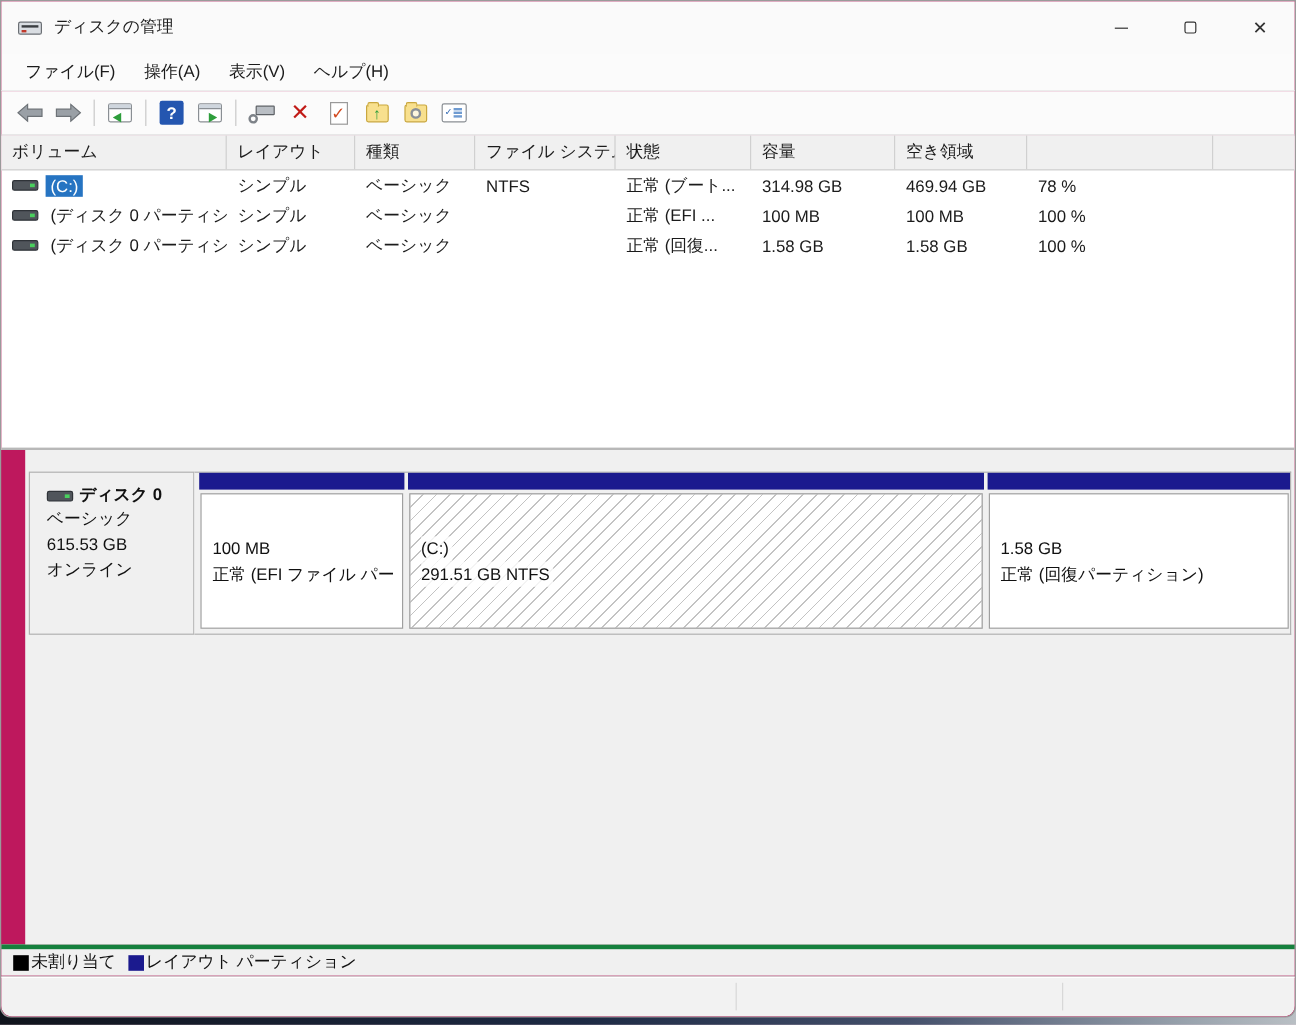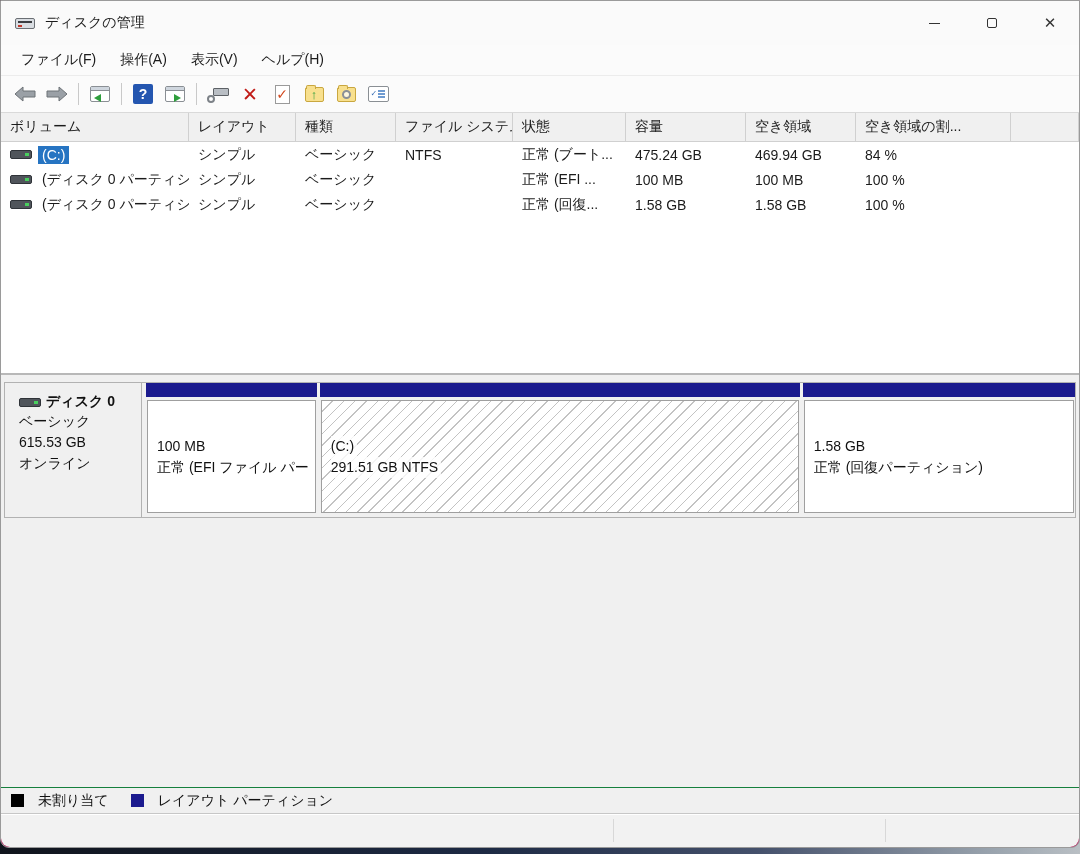--- a/index.html
+++ b/index.html
@@ -55,21 +55,21 @@
   .vl-header{ height:29px; background:#f0f0f0; border-bottom:1px solid #d0d0d0; }
   .vl-header .hcell{ font-size:14px; color:#1b1b1b; display:flex; align-items:center; padding-left:9px; border-right:1px solid #d0d0d0; overflow:hidden; white-space:nowrap; }
   .vl-row{ height:25px; }
   .vl-row .cell{ font-size:14px; color:#1b1b1b; display:flex; align-items:center; padding-left:9px; overflow:hidden; white-space:nowrap; }
   .vol-cell{ gap:6px; }
   .drive-ic{ flex:0 0 auto; position:relative; width:22px; height:9px; background:#50555b; border-radius:2px; border:1px solid #2f3338; }
   .drive-ic::after{ content:""; position:absolute; right:2px; top:2px; width:4px; height:3px; background:#49d05e; }
   .vol-label{ padding:1px 4px; }
   .vol-label.selected{ background:#2674c2; color:#fff; }
   
-  .graph-pane{ flex:1 1 auto; background:#f0f0f0; padding-top:7px; position:relative; overflow:hidden; }
+  .graph-pane{ flex:1 1 auto; background:#f0f0f0; padding-top:18px; position:relative; overflow:hidden;margin-left:20px; }
   .disk-band{ display:flex; height:136px; margin:0 3px; }
   .disk-band + .disk-band{ margin-top:1px; }
   .disk-head{ flex:0 0 138px; background:#f0f0f0; border:1px solid #b2b2b2; padding:10px 10px 0 14px; }
   .disk-head .dh-title{ display:flex; align-items:center; gap:5px; font-size:14px; font-weight:bold; color:#111; }
   .disk-head .dh-line{ font-size:14px; color:#111; line-height:21px; }
   .cd-ic{ position:relative; width:22px; height:14px; }
   .cd-ic .base{ position:absolute; left:0; bottom:0; width:20px; height:7px; background:#6d7277; border-radius:1px; }
   .cd-ic .disc{ position:absolute; left:5px; top:0; width:11px; height:11px; border-radius:50%; background:#cfd4d9; border:1px solid #8a8f94; }
   .cd-ic .hole{ position:absolute; left:9px; top:4px; width:3px; height:3px; border-radius:50%; background:#6d7277; }
   .cd-ic .led2{ position:absolute; left:2px; bottom:2px; width:4px; height:2px; background:#49d05e; }
@@ -78,21 +78,21 @@
   .partition{ display:flex; flex-direction:column; }
   .ptn-efi{ flex:0 0 165px; }
   .ptn-c{ flex:0 0 480px; }
   .ptn-rec{ flex:1 1 auto; }
   .ptn-bar{ height:14px; flex:0 0 auto; }
   .ptn-body{ flex:1 1 auto; margin:3px 1px 4px 1px; border:1px solid #9f9f9f; background:#fff; padding:6px 6px 6px 9px; display:flex; flex-direction:column; justify-content:center; overflow:hidden; }
   .ptn-body.hatched{ background:repeating-linear-gradient(135deg,#ffffff 0px,#ffffff 7px,#c3c3c3 7px,#c3c3c3 8px); }
   .ptn-line{ font-size:14px; line-height:21px; color:#111; white-space:nowrap; overflow:hidden; width:max-content; max-width:100%; }
   .hatched .ptn-line{ background:rgba(255,255,255,.82); padding-right:3px; }
   
-  .legend{ flex:0 0 26px; background:#f0f0f0; border-top:1px solid #15803d; display:flex; align-items:center; gap:14px; padding-left:10px; }
+  .legend{ flex:0 0 26px; background:#f0f0f0; border-top:4px solid #15803d; display:flex; align-items:center; gap:2px; padding-left:10px; }
   .legend .sw{ width:13px; height:13px; flex:0 0 auto; }
   .legend .lg-label{ font-size:14px; color:#111; margin-right:8px; }
   
   .statusbar{ flex:0 0 34px; background:#f2f2f2; border-top:1px solid #c7c7c7; box-shadow:inset 0 1px 0 #ffffff; position:relative; border-radius:0 0 9px 9px; }
   .sb-sep{ position:absolute; top:5px; bottom:5px; width:1px; background:#d8d8d8; }
 </style>
 </head>
 <body>
 
 <div class="window">
@@ -189,36 +189,35 @@
 
   <div class="volume-list">
     <div class="grid-row vl-header">
       <div class="hcell">ボリューム</div>
       <div class="hcell">レイアウト</div>
       <div class="hcell">種類</div>
       <div class="hcell">ファイル システム</div>
       <div class="hcell">状態</div>
       <div class="hcell">容量</div>
       <div class="hcell">空き領域</div>
-      <div class="hcell">空き領域の割...</div>
       <div class="hcell"></div>
     </div>
 
     <div class="grid-row vl-row">
       <div class="cell vol-cell">
         <span class="drive-ic"></span>
         <span class="vol-label selected">(C:)</span>
       </div>
       <div class="cell">シンプル</div>
       <div class="cell">ベーシック</div>
       <div class="cell">NTFS</div>
       <div class="cell">正常 (ブート...</div>
-      <div class="cell">475.24 GB</div>
+      <div class="cell">314.98 GB</div>
       <div class="cell">469.94 GB</div>
-      <div class="cell">84 %</div>
+      <div class="cell">78 %</div>
       <div class="cell"></div>
     </div>
 
     <div class="grid-row vl-row">
       <div class="cell vol-cell">
         <span class="drive-ic"></span>
         <span class="vol-label">(ディスク 0 パーティシ...</span>
       </div>
       <div class="cell">シンプル</div>
       <div class="cell">ベーシック</div>

